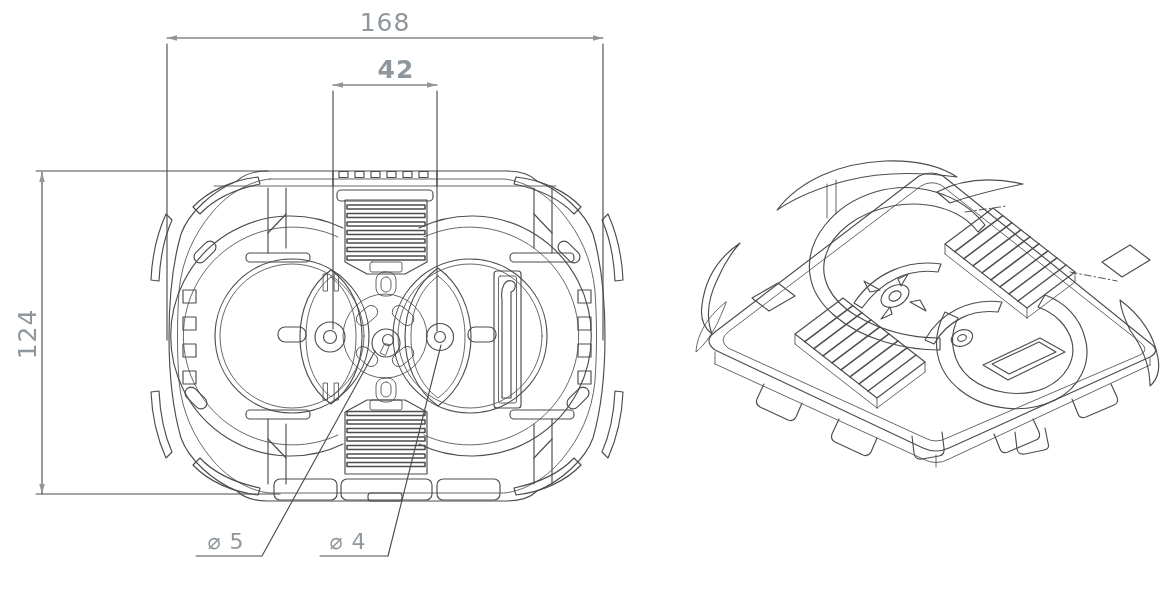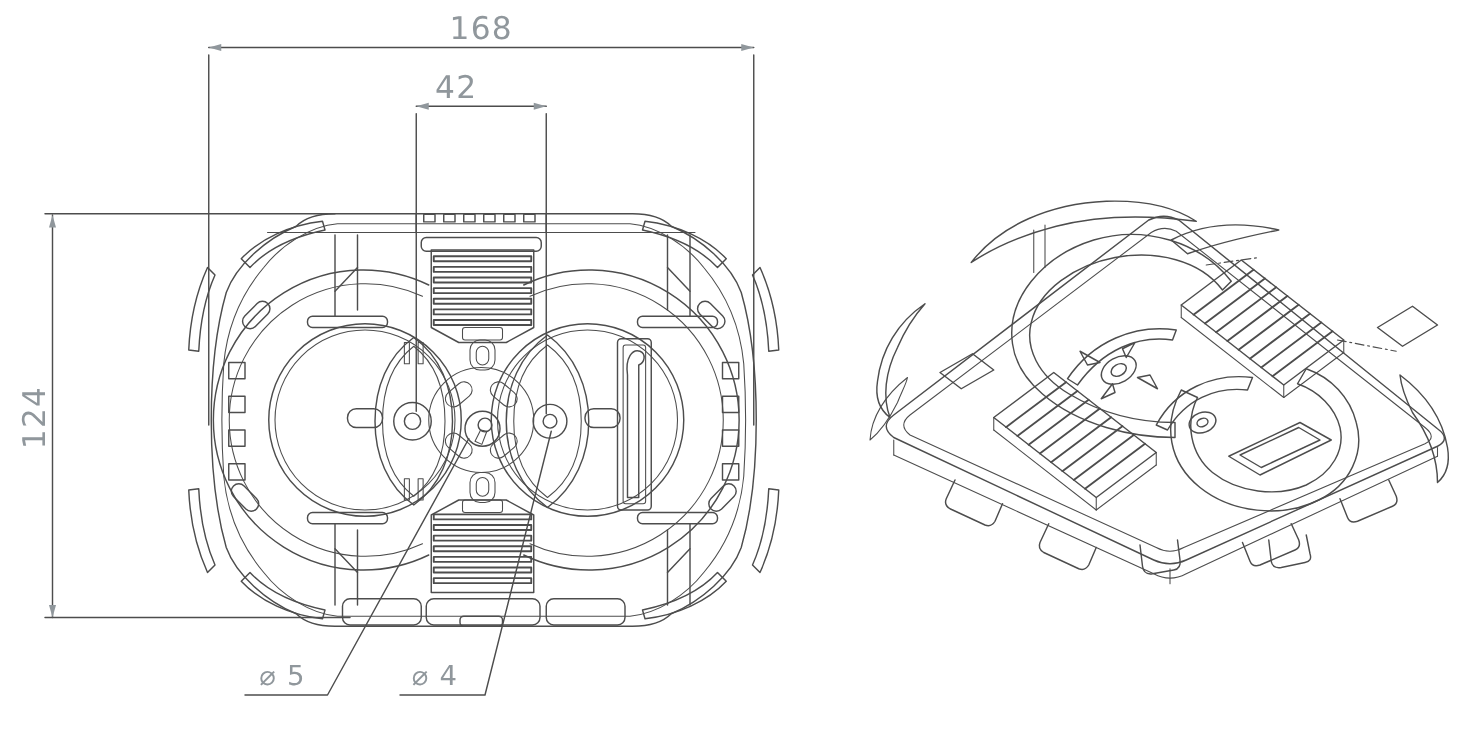--- a/index.html
+++ b/index.html
@@ -195,21 +195,21 @@
         <rect x="183" y="344" width="13" height="13"></rect>
         <rect x="183" y="371" width="13" height="13"></rect>
         <rect x="578" y="290" width="13" height="13"></rect>
         <rect x="578" y="317" width="13" height="13"></rect>
         <rect x="578" y="344" width="13" height="13"></rect>
         <rect x="578" y="371" width="13" height="13"></rect>
       </g>
     </svg>
 
     <div class="dim-label" style="left:339px;top:9px;width:92px;">168</div>
-    <div class="dim-label" style="left:336px;top:56px;width:58px;">42</div>
+    <div class="dim-label" style="left:367px;top:56px;width:58px;font-weight:bold;">42</div>
     <div class="dim-label rot" style="left:-18px;top:320px;width:92px;">124</div>
     <div class="dim-label dia" style="left:196px;top:528px;width:60px;">⌀ 5</div>
     <div class="dim-label dia" style="left:318px;top:528px;width:60px;">⌀ 4</div>
   </div>
 
   <div class="view" id="iso-view">
     <svg width="535" height="589" viewBox="0 0 535 589">
 
       <g>
         <path d="M75,332 Q63,341 75,350 L283,448 Q296,454 309,448 L510,357 Q521,351 510,343 L303,176 Q291,170 279,176 Z"></path>

